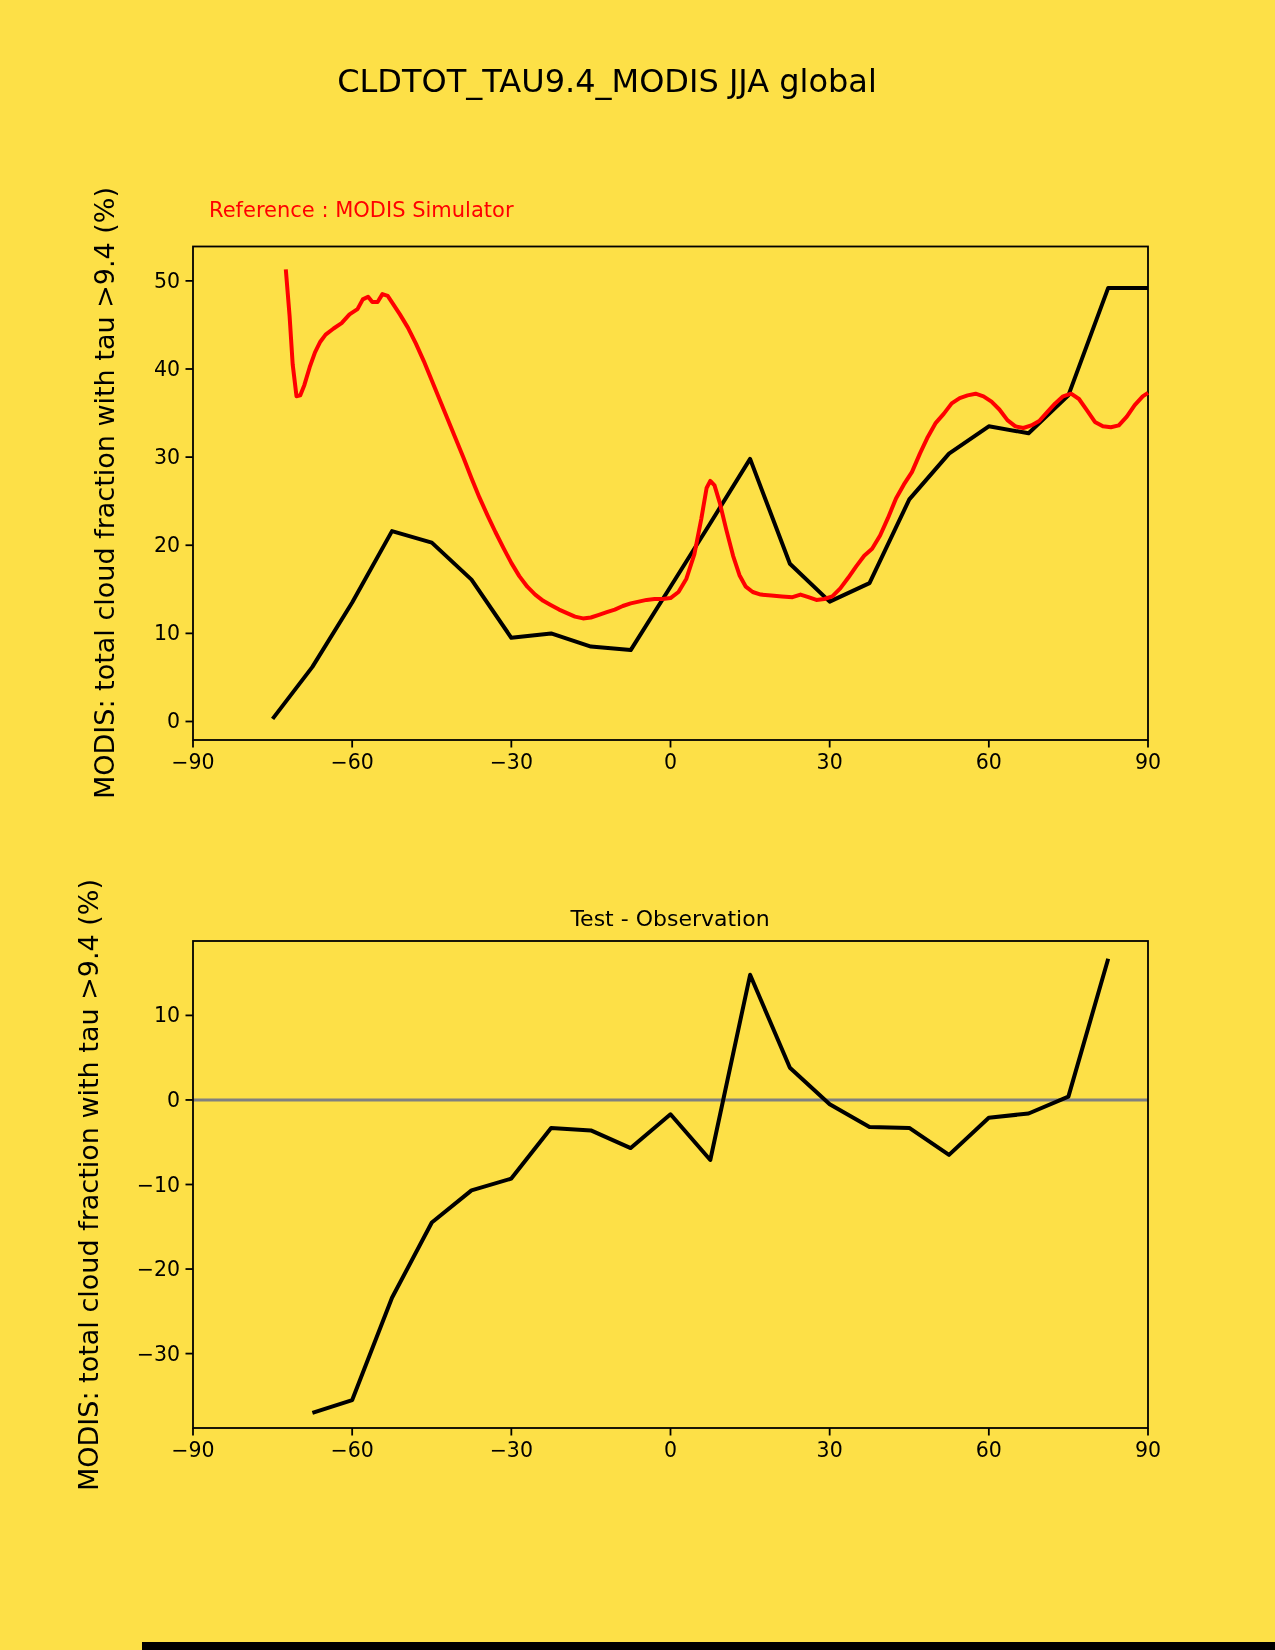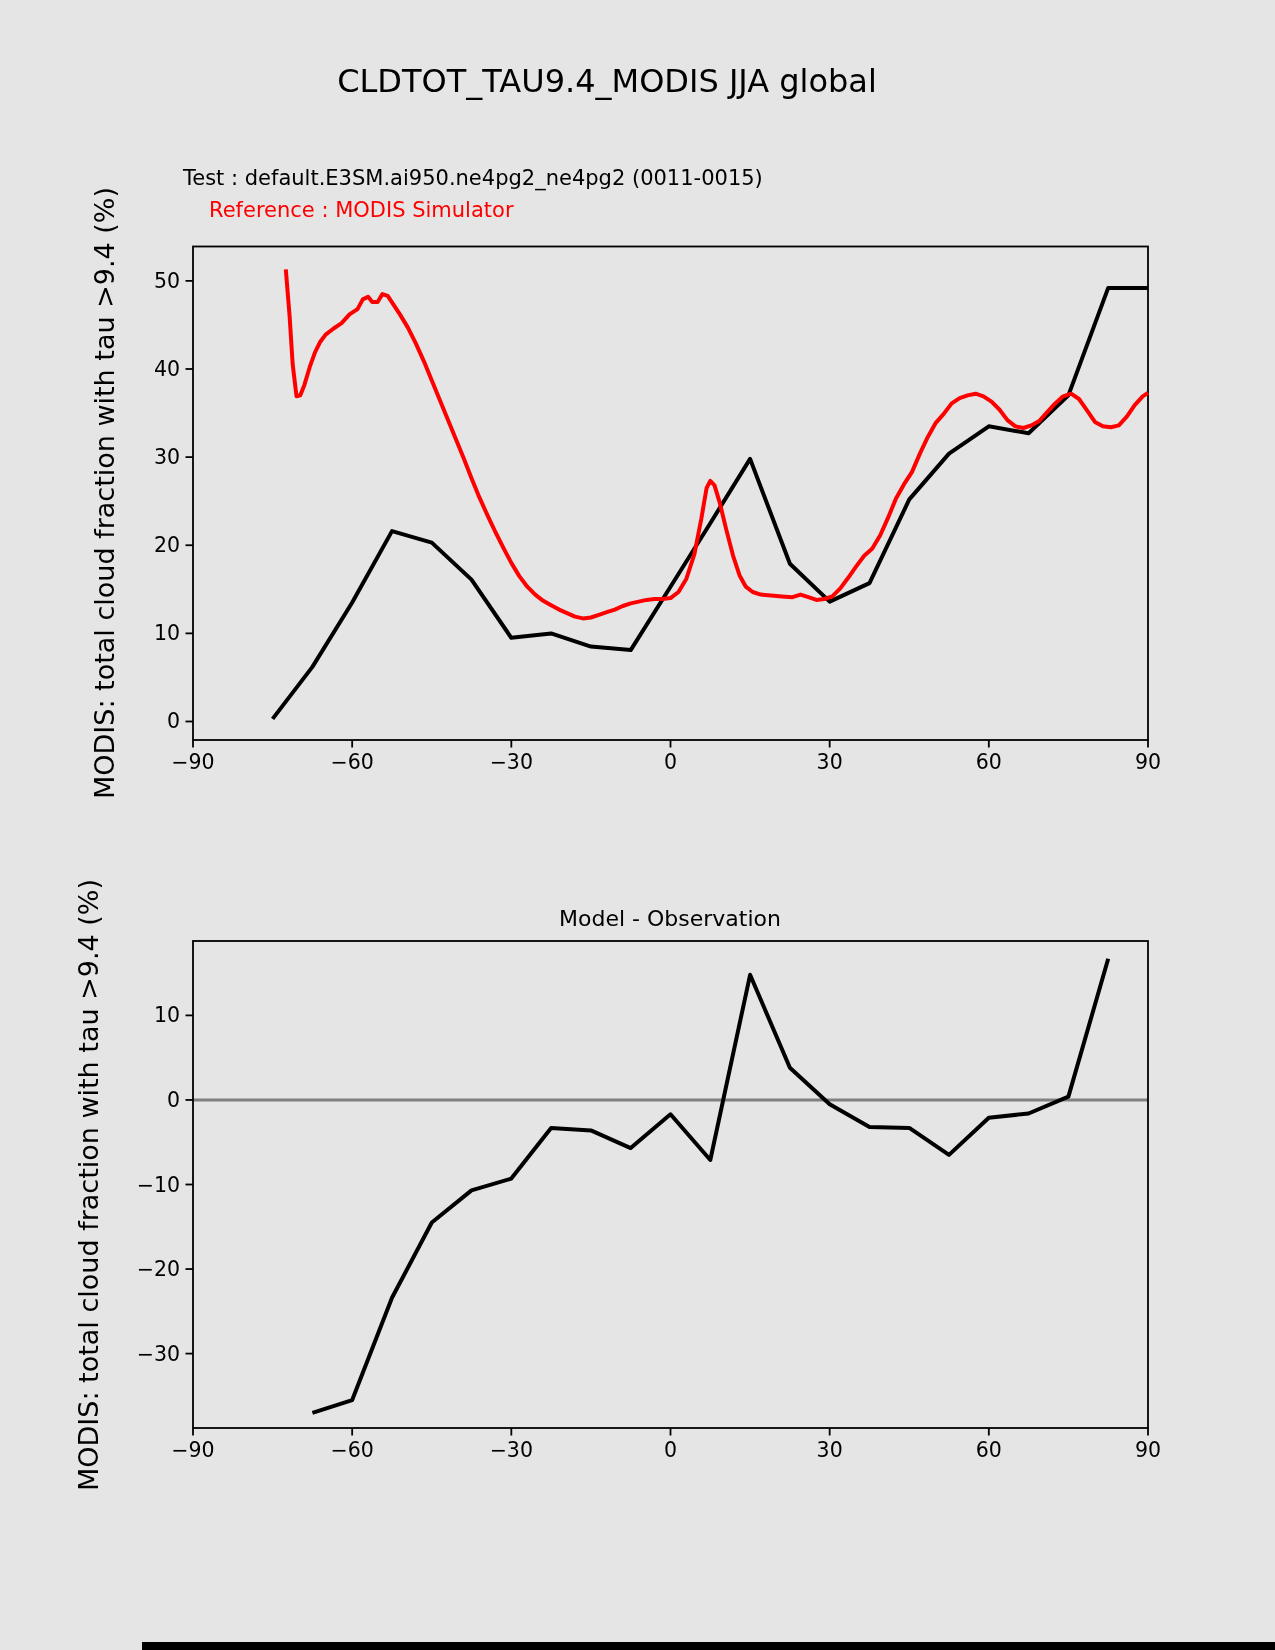--- a/index.html
+++ b/index.html
@@ -4,21 +4,21 @@
 <style>
   html, body {
     margin: 0; padding: 0;
     background: #ffffff;
     font-family: "DejaVu Sans", sans-serif;
   }
   #figure {
     position: relative;
     width: 1275px;
     height: 1650px;
-    background: #e5e5e5;
+    background: #fde047;
     overflow: hidden;
   }
   .fig-title {
     position: absolute;
     left: 607px; top: 62px;
     transform: translateX(-50%);
     font-size: 32px;
     color: #000000;
     white-space: nowrap;
   }
@@ -63,26 +63,25 @@
     background: #000000;
   }
 </style>
 </head>
 <body>
 
 <div id="figure">
 
   <div class="fig-title">CLDTOT_TAU9.4_MODIS JJA global</div>
 
-  <div class="sub-label test">Test : default.E3SM.ai950.ne4pg2_ne4pg2 (0011-0015)</div>
   <div class="sub-label ref">Reference : MODIS Simulator</div>
 
   <div class="ylabel top-plot">MODIS: total cloud fraction with tau &gt;9.4 (%)</div>
 
-  <div class="panel-title">Model - Observation</div>
+  <div class="panel-title">Test - Observation</div>
 
   <div class="ylabel bottom-plot">MODIS: total cloud fraction with tau &gt;9.4 (%)</div>
 
   <svg id="plots-svg" width="1275" height="1650" viewBox="0 0 1275 1650">
     <g>
         <rect x="193" y="246.5" width="955" height="493.5" fill="none" stroke="#000000" stroke-width="1.8"></rect>
         <line x1="193" y1="740" x2="193" y2="747.5" stroke="#000000" stroke-width="1.8"></line>
         <text x="193" y="769" text-anchor="middle">−90</text>
         <line x1="352.16666666666663" y1="740" x2="352.16666666666663" y2="747.5" stroke="#000000" stroke-width="1.8"></line>
         <text x="352.16666666666663" y="769" text-anchor="middle">−60</text>

